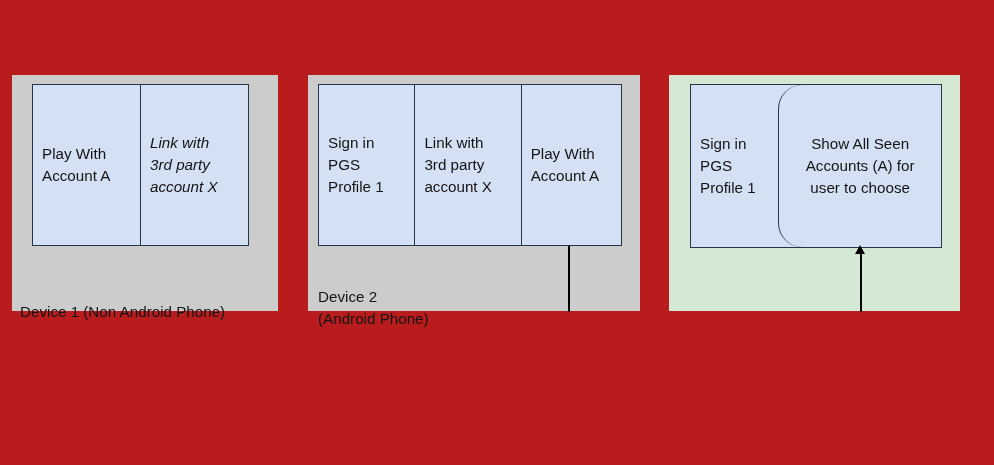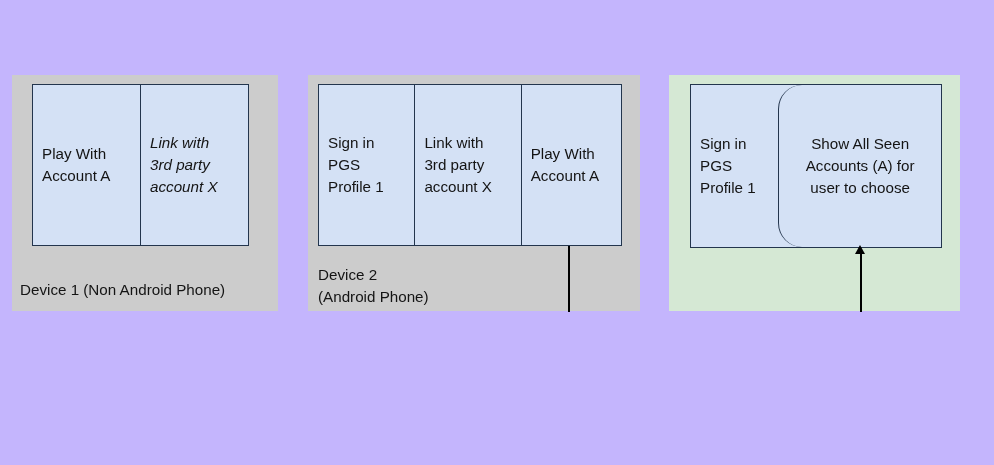--- a/index.html
+++ b/index.html
@@ -13,21 +13,21 @@
     position: relative;
     overflow: hidden;
     font-family: "Liberation Sans", sans-serif;
   }
 
   #diagram-canvas {
     position: absolute;
     left: 0; top: 0;
     width: 994px;
     height: 465px;
-    background: #c4b5fd;
+    background: #b91c1c;
   }
 
   
   .device-panel {
     position: absolute;
     box-sizing: border-box;
   }
   .panel-gray { background: #cccccc; }
   .panel-green { background: #d5e8d4; }
 
@@ -74,20 +74,21 @@
   #step-group-3 .cell-a { width: 88px; }
   #step-group-3 .cell-b { width: 164px; }
 
   
   .device-caption {
     position: absolute;
     font-size: 15.2px;
     line-height: 1.42;
     color: #141414;
     white-space: pre-line;
+    margin-top: 22px;
   }
   #device-caption-1 { left: 8px;  top: 204px; }
   #device-caption-2 { left: 10px; top: 189px; }
   #device-caption-3 { left: 11px; top: 207px; }
 
   
   .connector {
     position: absolute;
     background: #000000;
   }

